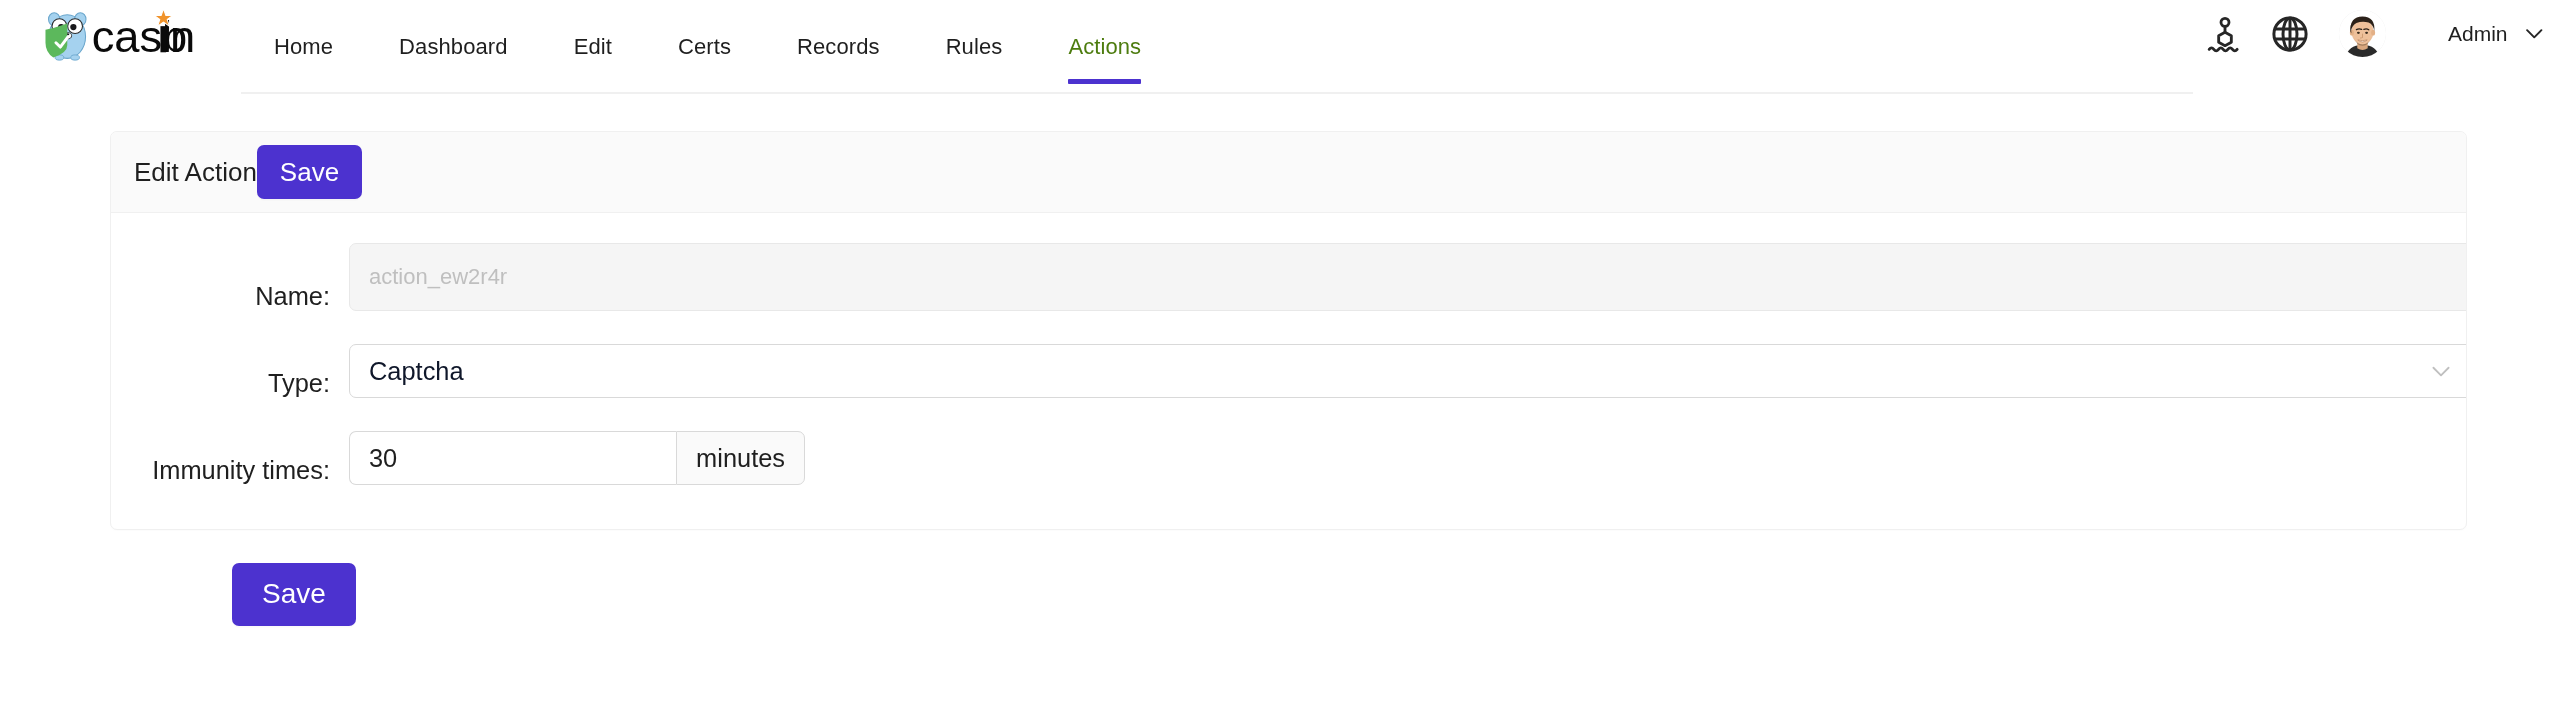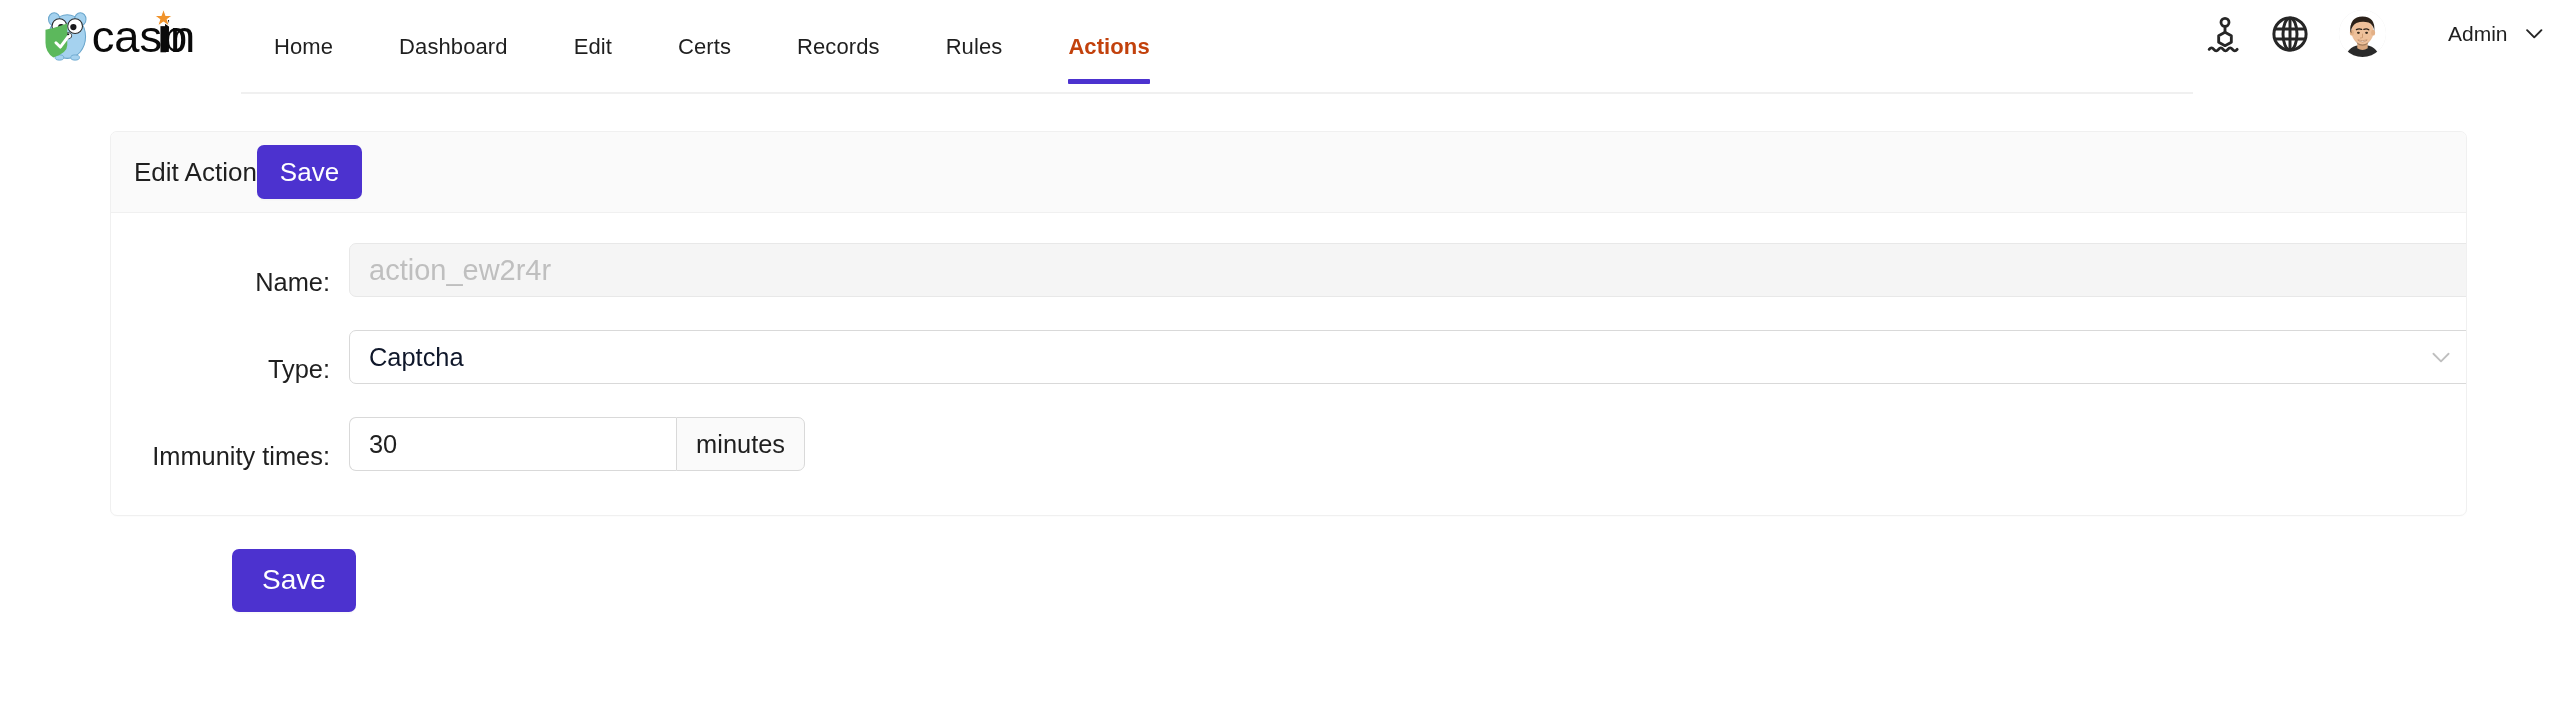--- a/index.html
+++ b/index.html
@@ -56,21 +56,21 @@
     display: flex;
     align-items: center;
     padding: 0 33px;
     font-size: 22px;
     color: #1f1f1f;
     letter-spacing: 0.1px;
     cursor: pointer;
     white-space: nowrap;
     z-index: 2;
   }
-  .nav-item.active { color: #c2410c; font-weight: bold; }
+  .nav-item.active { color: #4d7c0f; }
   .nav-item.active::after {
     content: "";
     position: absolute;
     left: 33px; right: 33px;
     bottom: 9.6px;
     height: 5.3px;
     background: #4c32cf;
     border-radius: 0.9px;
   }
 
@@ -164,25 +164,25 @@
     text-align: right;
     padding-right: 19px;
     font-size: 25.4px;
     color: #1f1f1f;
     white-space: nowrap;
     flex: 0 0 auto;
   }
   .form-control { flex: 0 0 auto; }
 
   .input-box {
-    height: 54px;
+    height: 68px;
     border: 0.9px solid #d9d9d9;
     border-radius: 7px;
     background: #ffffff;
-    font-size: 29px;
+    font-size: 22px;
     color: #1f1f1f;
     padding: 0 19px;
     display: flex;
     align-items: center;
     font-family: "Liberation Sans", sans-serif;
     width: 100%;
     outline: none;
   }
   .input-box.disabled {
     background: #f5f5f5;

